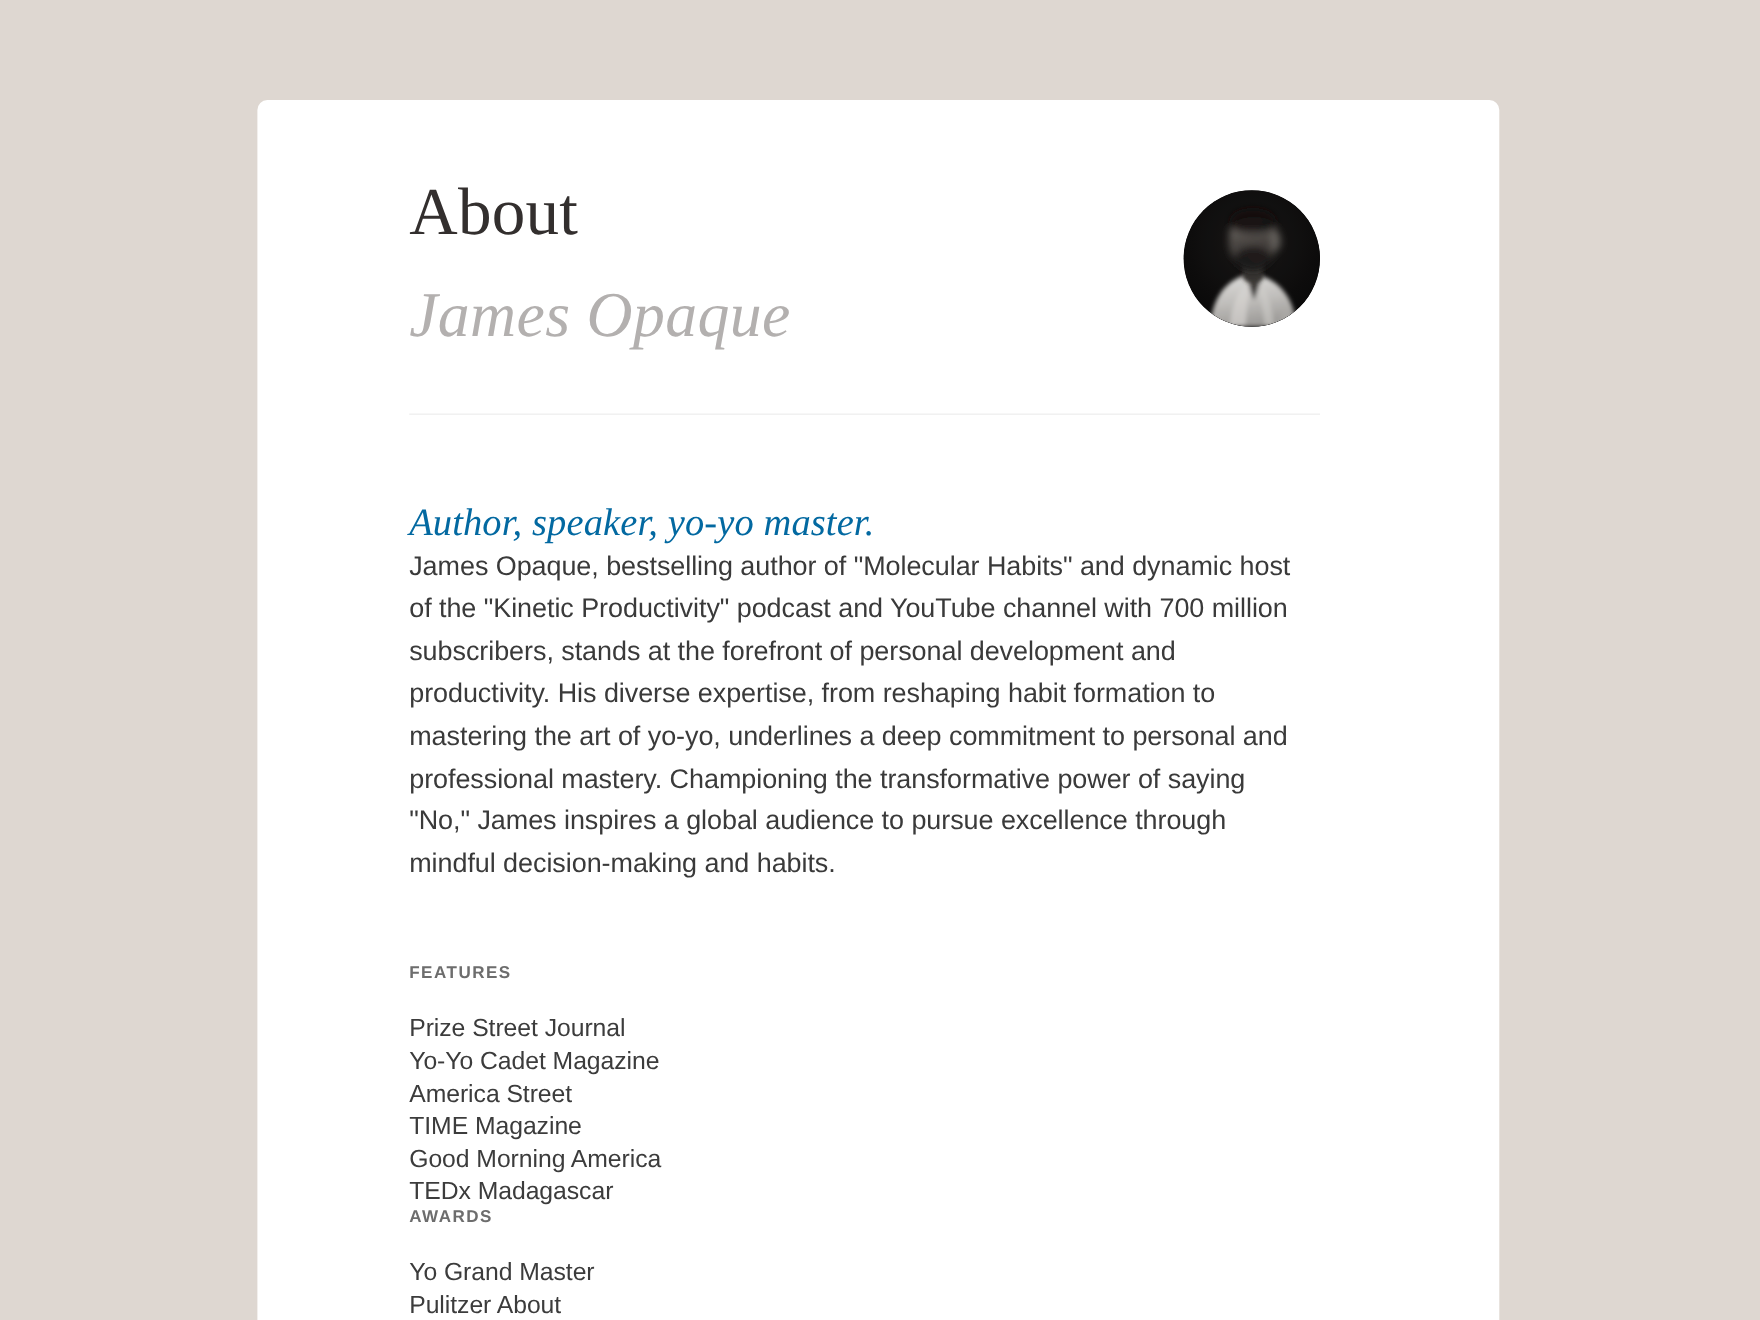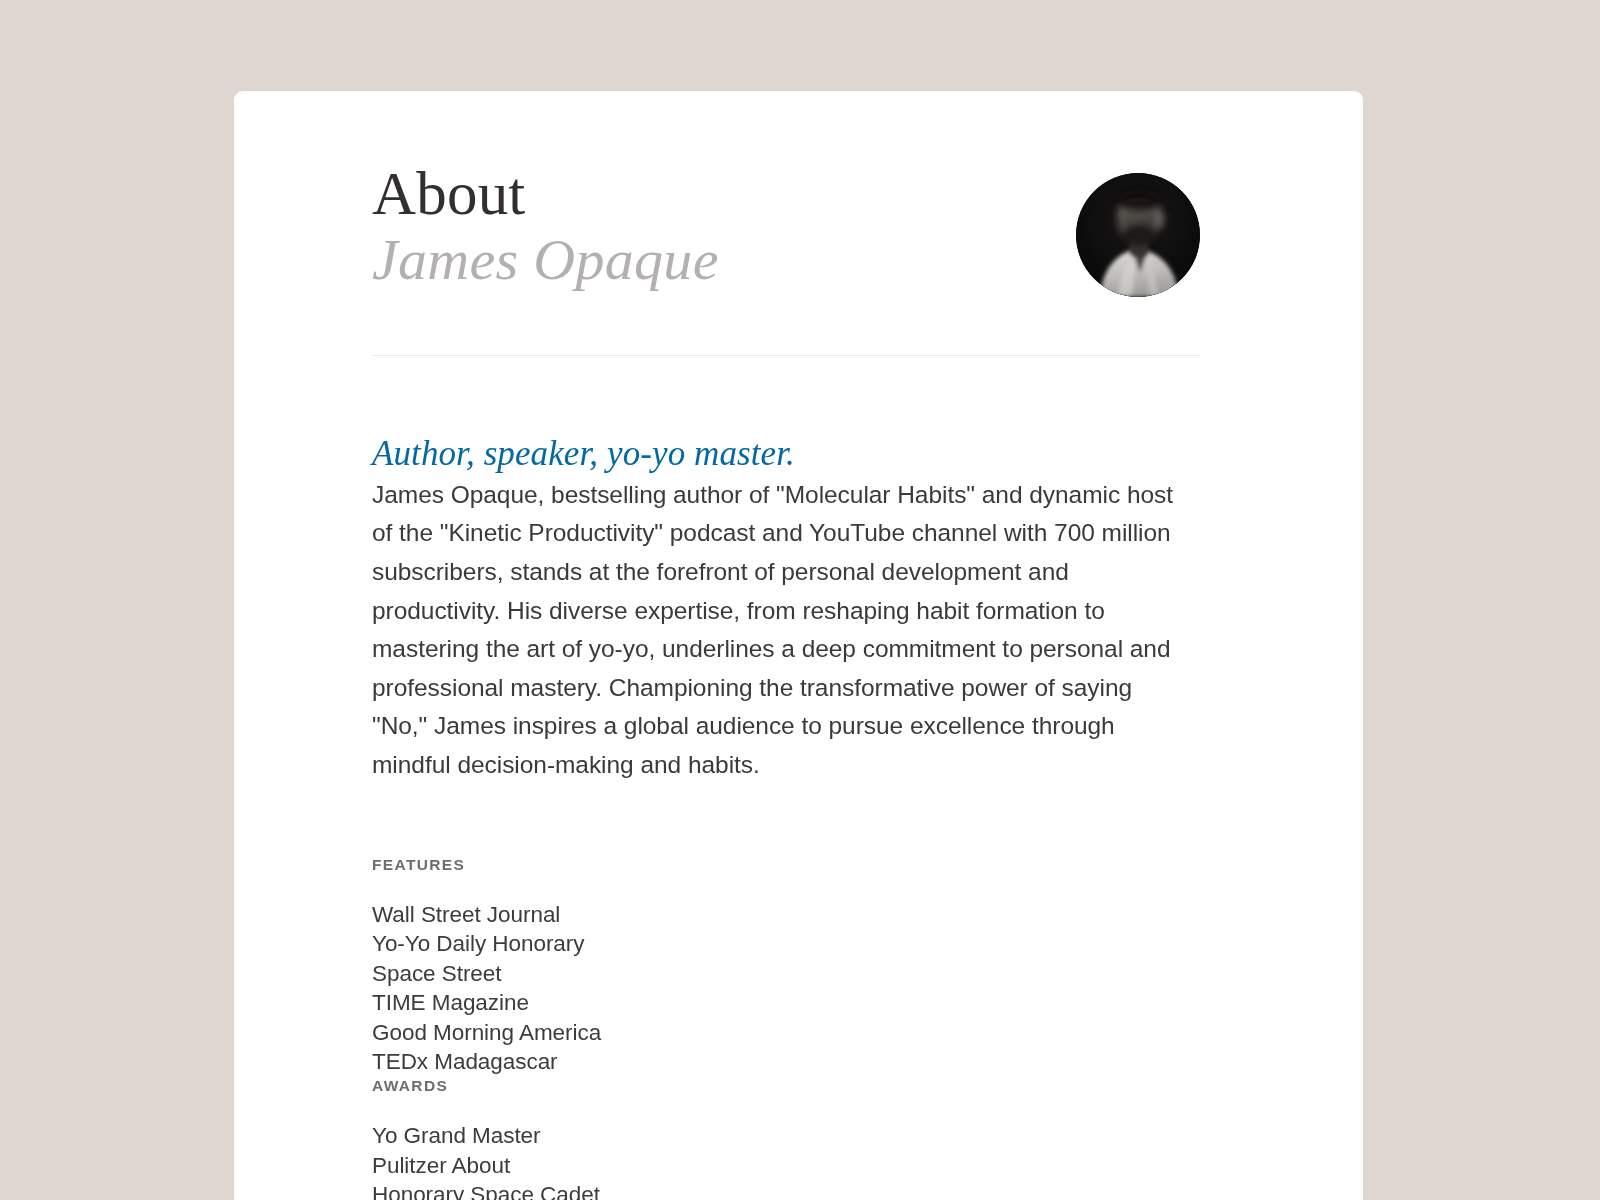--- a/index.html
+++ b/index.html
@@ -62,21 +62,21 @@
     letter-spacing: 0.2px;
   }
 
   .page-subtitle {
     font-family: "Liberation Serif", "DejaVu Serif", serif;
     font-style: italic;
     font-weight: 400;
     font-size: 58px;
     line-height: 1.05;
     color: #b3b0af;
-    margin-top: 6px;
+    margin-top: 32px;
     letter-spacing: 0.3px;
   }
 
   
   .avatar {
     position: absolute;
     right: 0;
     top: 82px;
     width: 124px;
     height: 124px;
@@ -232,23 +232,23 @@
 
         <div class="tagline">Author, speaker, yo-yo master.</div>
 
         <p class="bio">James Opaque, bestselling author of "Molecular Habits" and dynamic host of the "Kinetic Productivity" podcast and YouTube channel with 700 million subscribers, stands at the forefront of personal development and productivity. His diverse expertise, from reshaping habit formation to mastering the art of yo-yo, underlines a deep commitment to personal and professional mastery. Championing the transformative power of saying "No," James inspires a global audience to pursue excellence through mindful decision-making and habits.</p>
 
         <div class="columns">
 
           <div class="column features">
             <div class="col-heading">FEATURES</div>
             <ul class="col-list">
-              <li>Wall Street Journal</li>
-              <li>Yo-Yo Daily Honorary</li>
-              <li>Space Street</li>
+              <li>Prize Street Journal</li>
+              <li>Yo-Yo Cadet Magazine</li>
+              <li>America Street</li>
               <li>TIME Magazine</li>
               <li>Good Morning America</li>
               <li>TEDx Madagascar</li>
             </ul>
           </div>
 
           <div class="column awards">
             <div class="col-heading">AWARDS</div>
             <ul class="col-list">
               <li>Yo Grand Master</li>

